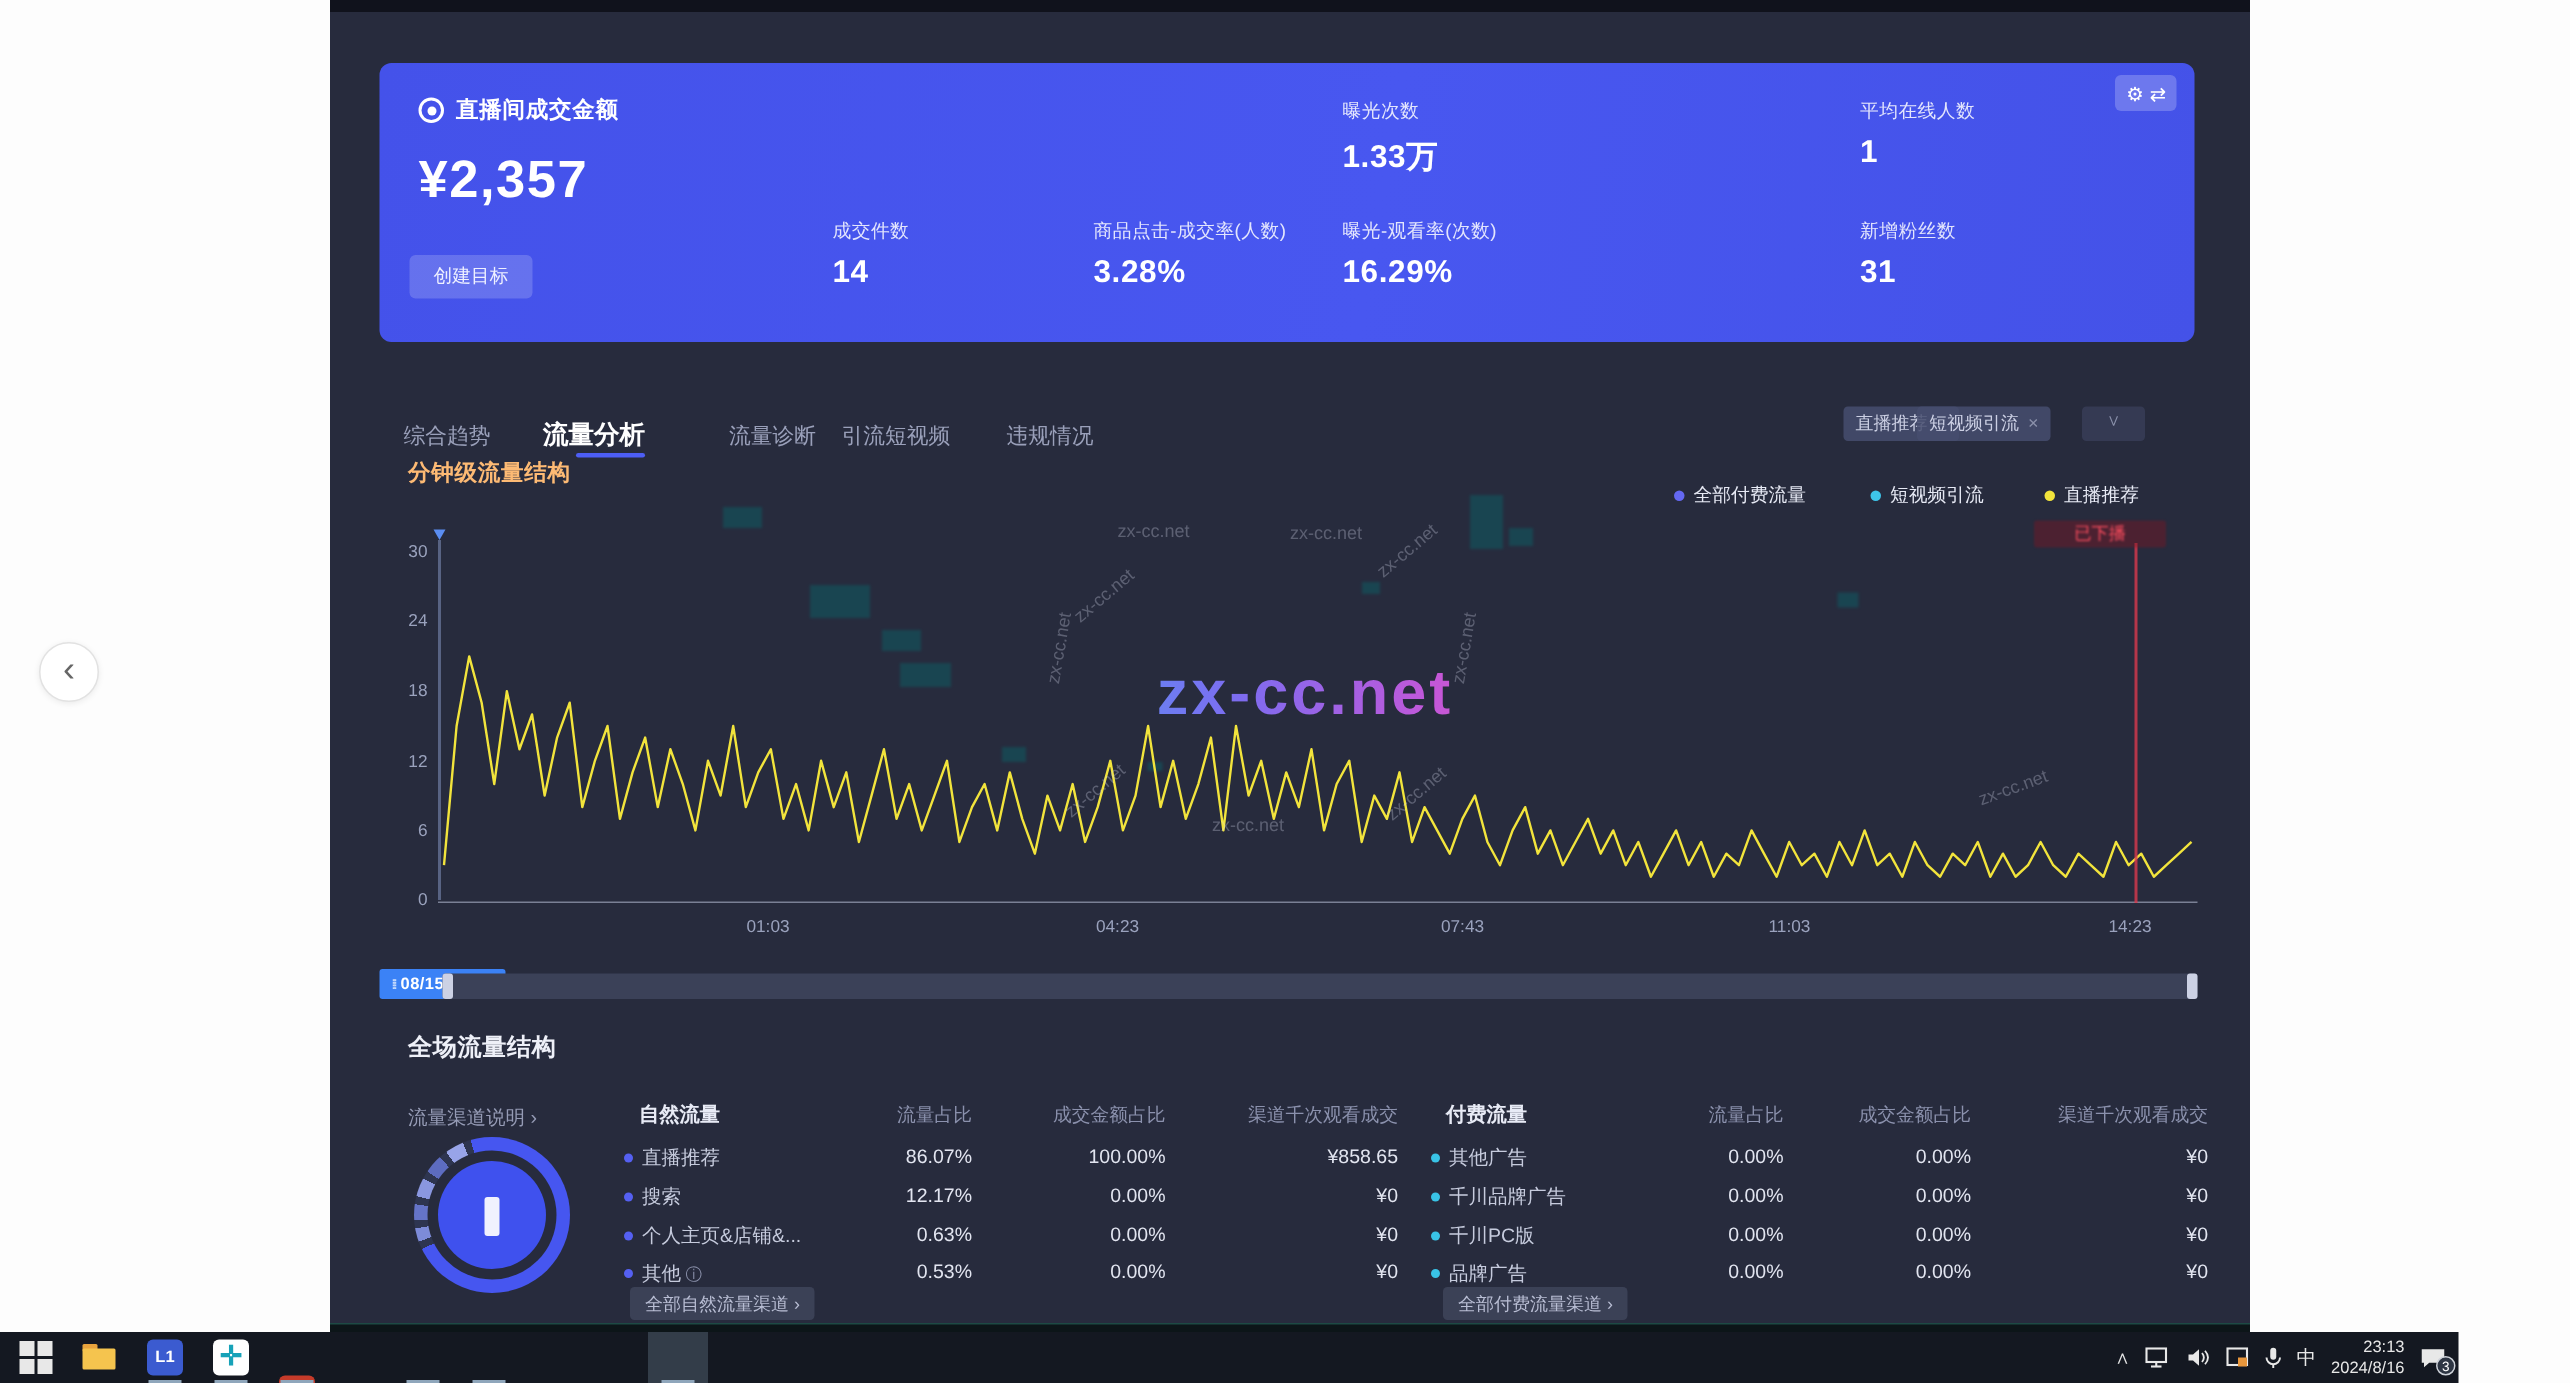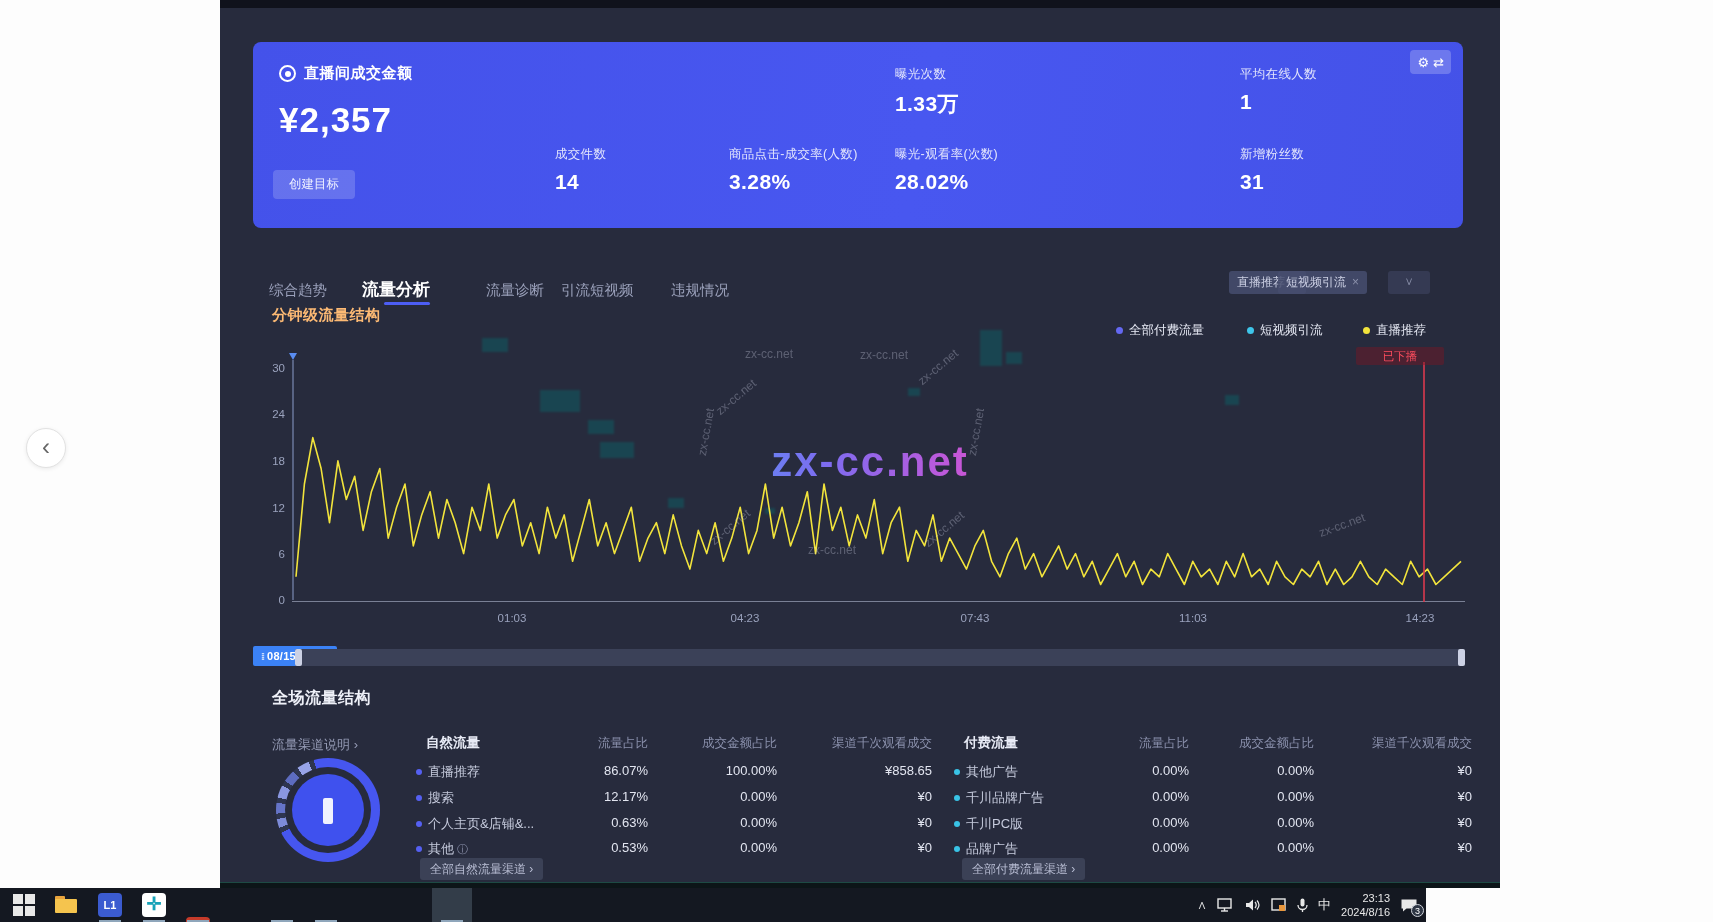--- a/index.html
+++ b/index.html
@@ -104,21 +104,21 @@
   .tbl-name-h { position:absolute; color:#e8ebf6; font-size:13.5px; font-weight:bold; }
   .tbl-h { position:absolute; width:140px; text-align:right; color:#8b91ad; font-size:12.5px; }
   .row-name { position:absolute; color:#c6cbdd; font-size:13px; white-space:nowrap; }
   .row-dot { position:absolute; width:6px; height:6px; border-radius:50%; }
   .row-val { position:absolute; width:100px; text-align:right; color:#e2e5f0; font-size:13px; }
   .info-ic { color:#8a90aa; font-size:11px; margin-left:3px; }
   .more-btn { position:absolute; height:22px; line-height:22px; padding:0 10px; background:#3b4156; border-radius:3px;
     color:#b9bed4; font-size:12px; cursor:pointer; white-space:nowrap; }
 
   
-  .taskbar { position:absolute; left:0; top:888px; width:1426px; height:34px; background:#141821; }
+  .taskbar { position:absolute; left:0; top:888px; width:1639px; height:34px; background:#141821; }
   .tb-icon { position:absolute; top:5px; width:24px; height:24px; cursor:pointer; }
   .win-logo { display:grid; grid-template-columns:10px 10px; grid-template-rows:10px 10px; gap:2px; padding:1px; }
   .win-logo i { background:#e8e8e8; }
   .folder-ic { position:relative; }
   .folder-ic .tab { position:absolute; left:1px; top:3px; width:10px; height:5px; background:#e8a33d; border-radius:1px; }
   .folder-ic .body { position:absolute; left:1px; top:6px; width:22px; height:14px; background:#f5c44e; border-radius:1px; }
   .sq { border-radius:4px; color:#fff; font-size:11px; font-weight:bold; text-align:center; line-height:24px; }
   .hl-bg { position:absolute; left:432px; top:0; width:40px; height:34px; background:#333d49; }
   .tb-under { position:absolute; bottom:0; width:22px; height:2px; background:#8fa6bb; }
   .opera-ic { position:relative; background:#c63b2a; border-radius:4px; }
@@ -162,21 +162,21 @@
       <div class="metric m5">
           <span class="lb">成交件数</span>
           <span class="vl">14</span>
         </div>
       <div class="metric m6">
           <span class="lb">商品点击-成交率(人数)</span>
           <span class="vl">3.28%</span>
         </div>
       <div class="metric m7">
           <span class="lb">曝光-观看率(次数)</span>
-          <span class="vl">28.02%</span>
+          <span class="vl">16.29%</span>
         </div>
       <div class="metric m9">
           <span class="lb">新增粉丝数</span>
           <span class="vl">31</span>
         </div>
 
       <div class="banner-tools">
         <span>⚙</span>
         <span>⇄</span>
       </div>

